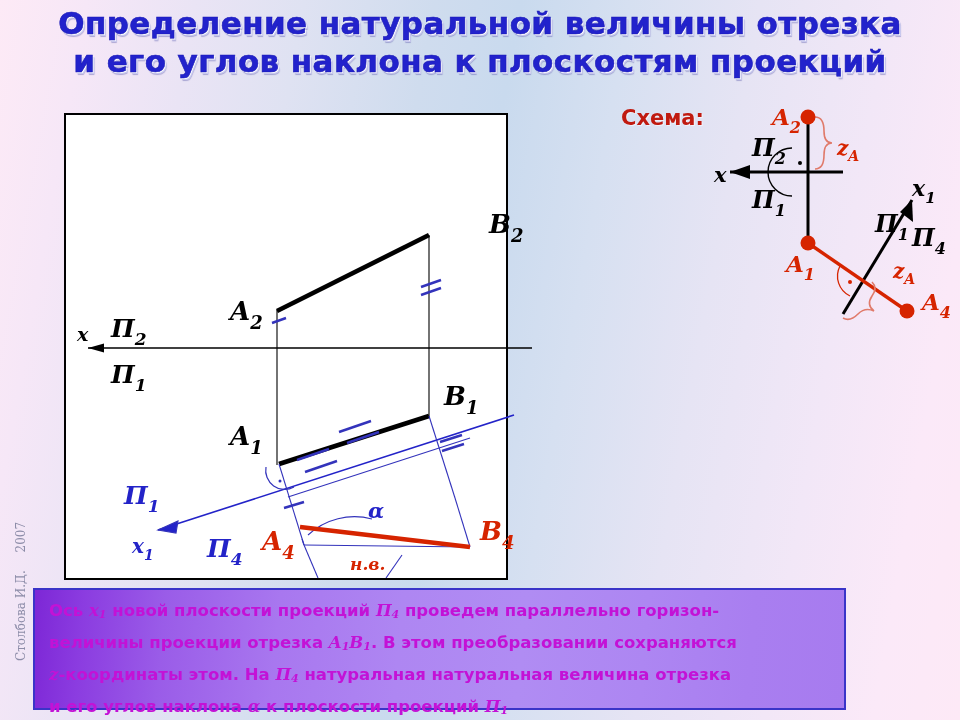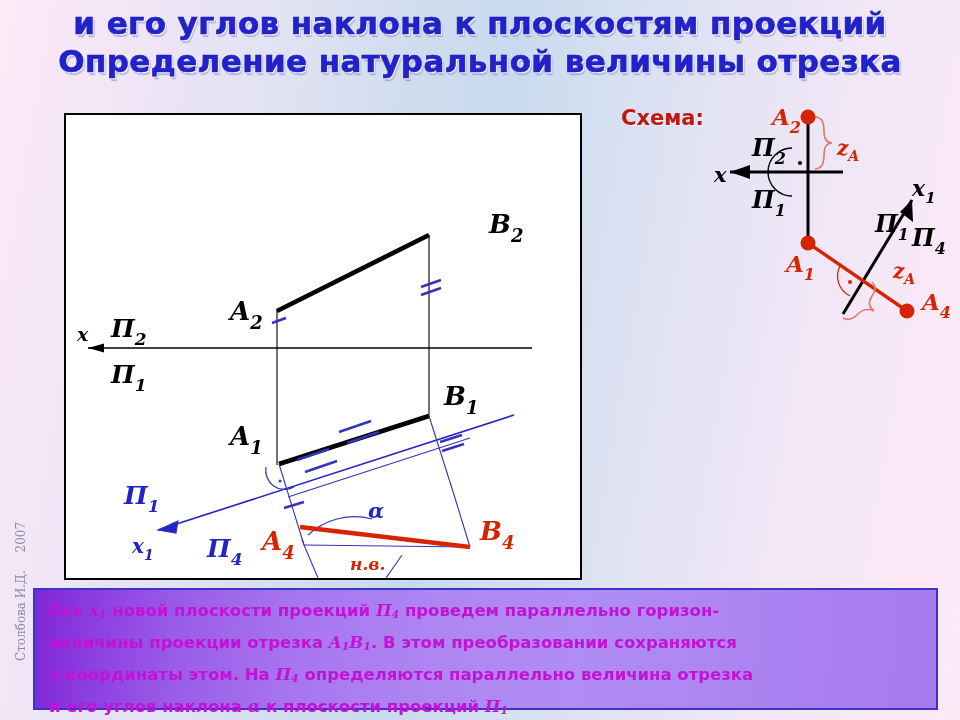--- a/index.html
+++ b/index.html
@@ -25,37 +25,37 @@
     letter-spacing:0.4px;
     -webkit-text-stroke:0.6px #1b1bb5;
     text-shadow:
        1px 1px 0 #ffffff,
        2px 2px 0 #c9c9ee,
        2px 3px 1px rgba(90,90,170,.45);
   }
 
   
   #frame{
-    position:absolute;left:64px;top:113px;width:518px;height:467px;
+    position:absolute;left:64px;top:113px;width:444px;height:467px;
     background:#ffffff;border:2px solid #000;box-sizing:border-box;
   }
   #frame svg, #scheme svg{display:block;}
 
   
   #scheme{position:absolute;left:600px;top:100px;width:360px;height:250px;}
   #scheme-label{
     position:absolute;left:621px;top:106px;
     font-family:"DejaVu Sans","Liberation Sans",sans-serif;
     font-weight:bold;font-size:21px;color:#c01a10;
     text-shadow:1px 1px 0 rgba(255,255,255,.55);
   }
 
   
   #notebox{
-    position:absolute;left:33px;top:588px;width:905px;height:122px;
+    position:absolute;left:33px;top:588px;width:813px;height:122px;
     box-sizing:border-box;
     border:2px solid #3a34c8;
     background:linear-gradient(95deg,#7d27d6 0%,#8b3ce0 6%,#9a5ce8 16%,
                #a877ef 30%,#ae86f2 45%,#b08cf3 60%,#ad86f2 75%,
                #a97ef0 88%,#a77bef 100%);
     padding:7px 12px 0 14px;
   }
   #notebox p{
     margin:0;
     font-family:"DejaVu Sans","Liberation Sans",sans-serif;
@@ -75,22 +75,22 @@
   }
   #credit span{margin:0 7px;}
 
   
   .lbl{font-family:"DejaVu Serif","Liberation Serif",serif;font-style:italic;font-weight:bold;}
 </style>
 </head>
 <body>
 
 <div id="title">
+  <div>Определение натуральной величины отрезка</div>
   <div>и его углов наклона к плоскостям проекций</div>
-  <div>Определение натуральной величины отрезка</div>
 </div>
 
 <div id="credit">
   <span>Столбова И.Д.</span>
   <span>2007</span>
 </div>
 
 <div id="frame">
 <svg width="514" height="463" viewBox="0 0 514 463">
 
@@ -274,15 +274,15 @@
       <tspan>x</tspan><tspan dy="7" font-size="15">1</tspan>
     </text>
   </g>
 
 </svg>
 </div>
 
 <div id="notebox">
   <p><span>Ось </span><i>x</i><i class="sub">1</i><span> новой плоскости проекций </span><i>П</i><i class="sub">4</i><span> проведем параллельно горизон-</span></p>
   <p><span>величины проекции отрезка </span><i>A</i><i class="sub">1</i><i>B</i><i class="sub">1</i><span>. В этом преобразовании сохраняются</span></p>
-  <p><i>z</i><span>-координаты этом. На </span><i>П</i><i class="sub">4</i><span> определяются параллельно величина отрезка</span></p>
+  <p><i>z</i><span>-координаты этом. На </span><i>П</i><i class="sub">4</i><span> натуральная натуральная величина отрезка</span></p>
   <p><span>и его углов наклона </span><i>α</i><span> к плоскости проекций </span><i>П</i><i class="sub">1</i></p>
 </div>
 
 </body></html>

